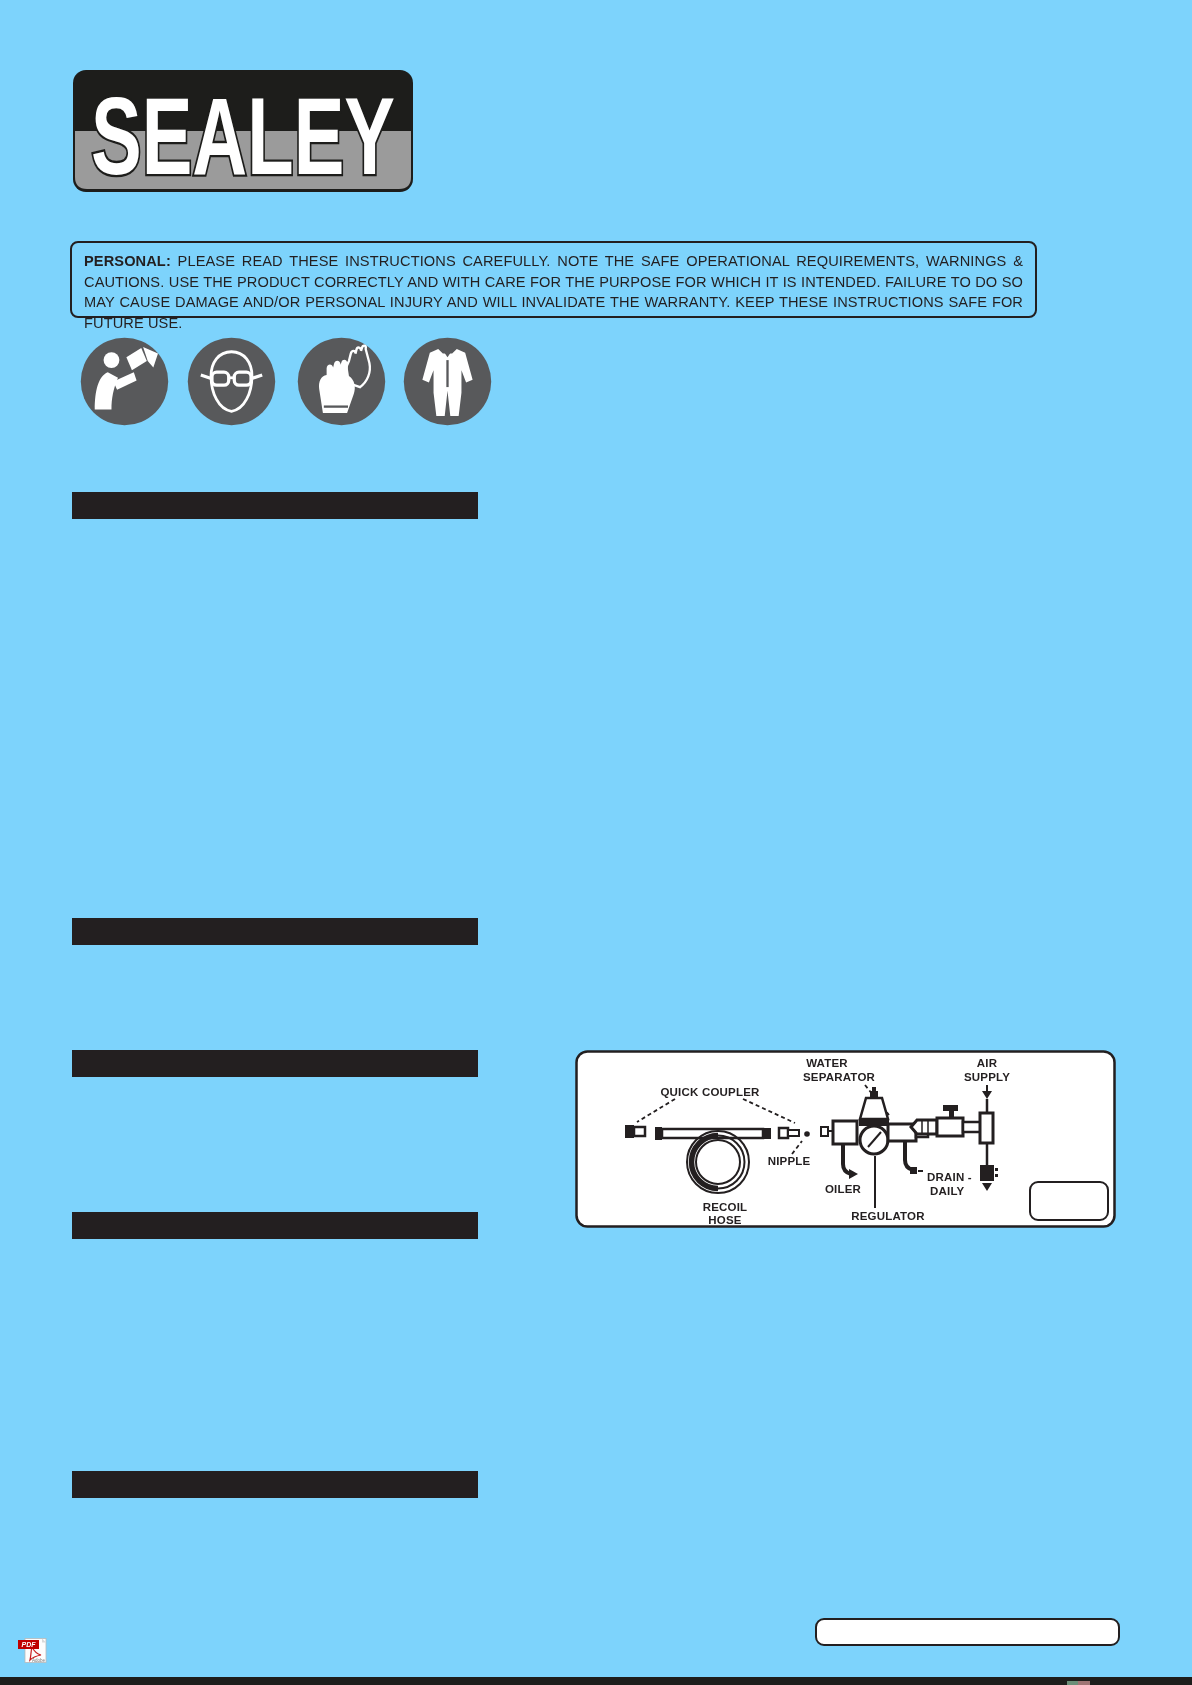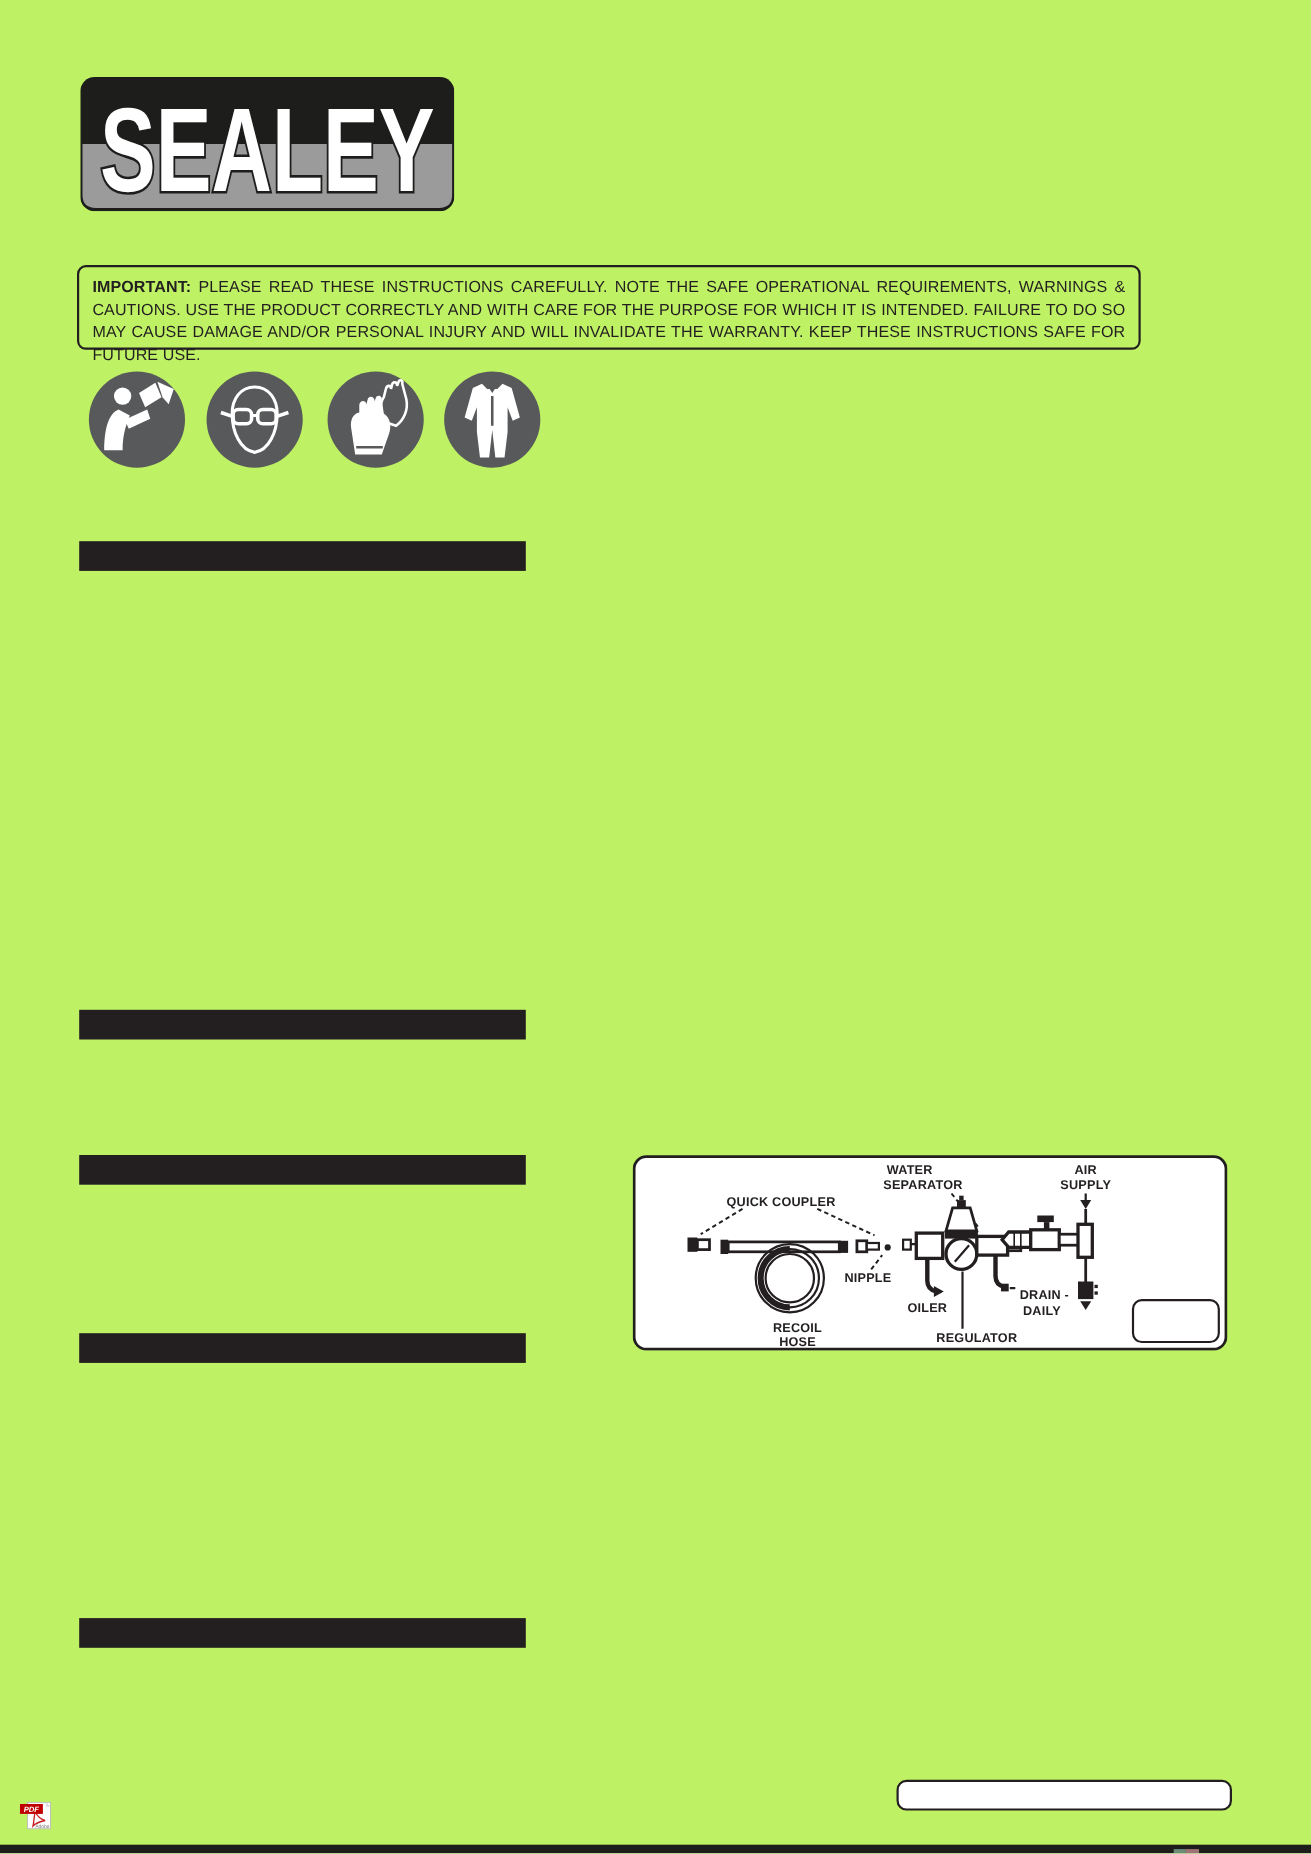--- a/index.html
+++ b/index.html
@@ -1,19 +1,19 @@
 <!DOCTYPE html>
 <html><head>
 <meta charset="utf-8">
 <style>
   html,body{margin:0;padding:0;background:#e8e8e8;}
   .page{
     position:relative;
     width:1192px;height:1685px;
-    background:#bef264;
+    background:#7dd3fc;
     margin:0 auto;
     font-family:"Liberation Sans", sans-serif;
     color:#231f20;
     overflow:hidden;
   }
   .abs{position:absolute;}
 
   
   .logo{left:73px;top:70px;width:340px;height:122px;}
 
@@ -62,21 +62,21 @@
 
 <div class="page">
 
   <svg class="abs logo" viewBox="0 0 340 122" aria-hidden="true">
     <rect x="0" y="0" width="340" height="122" rx="13" fill="#1d1d1b"></rect>
     <path d="M2,61 H338 V107 Q338,119 326,119 H14 Q2,119 2,107 Z" fill="#9b9b9b"></path>
     <text x="0" y="0" transform="translate(170,104) scale(1,1.18)" text-anchor="middle" font-size="92" font-weight="bold" fill="#ffffff" stroke="#1d1d1b" stroke-width="4" style="paint-order:stroke;" textLength="304" lengthAdjust="spacingAndGlyphs">SEALEY</text>
   </svg>
 
   <div class="abs notice">
-    <b>IMPORTANT:</b>
+    <b>PERSONAL:</b>
     <span>PLEASE READ THESE INSTRUCTIONS CAREFULLY. NOTE THE SAFE OPERATIONAL REQUIREMENTS, WARNINGS &amp; CAUTIONS. USE THE PRODUCT CORRECTLY AND WITH CARE FOR THE PURPOSE FOR WHICH IT IS INTENDED. FAILURE TO DO SO MAY CAUSE DAMAGE AND/OR PERSONAL INJURY AND WILL INVALIDATE THE WARRANTY. KEEP THESE INSTRUCTIONS SAFE FOR FUTURE USE.</span>
   </div>
 
   <svg class="abs sicon i1" viewBox="0 0 100 100" aria-hidden="true">
     <circle cx="50" cy="50" r="47" fill="#58595b"></circle>
     <circle cx="36" cy="27" r="8.5" fill="#fff"></circle>
     <path d="M18,80 C18,60 22,44 32,40 L43,46 C38,58 36,68 36,80 Z" fill="#fff"></path>
     <path d="M38,50 L60,40 L63,49 L42,59 Z" fill="#fff"></path>
     <path d="M52,24 L68,14 L74,28 L58,38 Z" fill="#fff"></path>
     <path d="M70,13 L86,20 L81,35 L75,28 Z" fill="#fff"></path>

